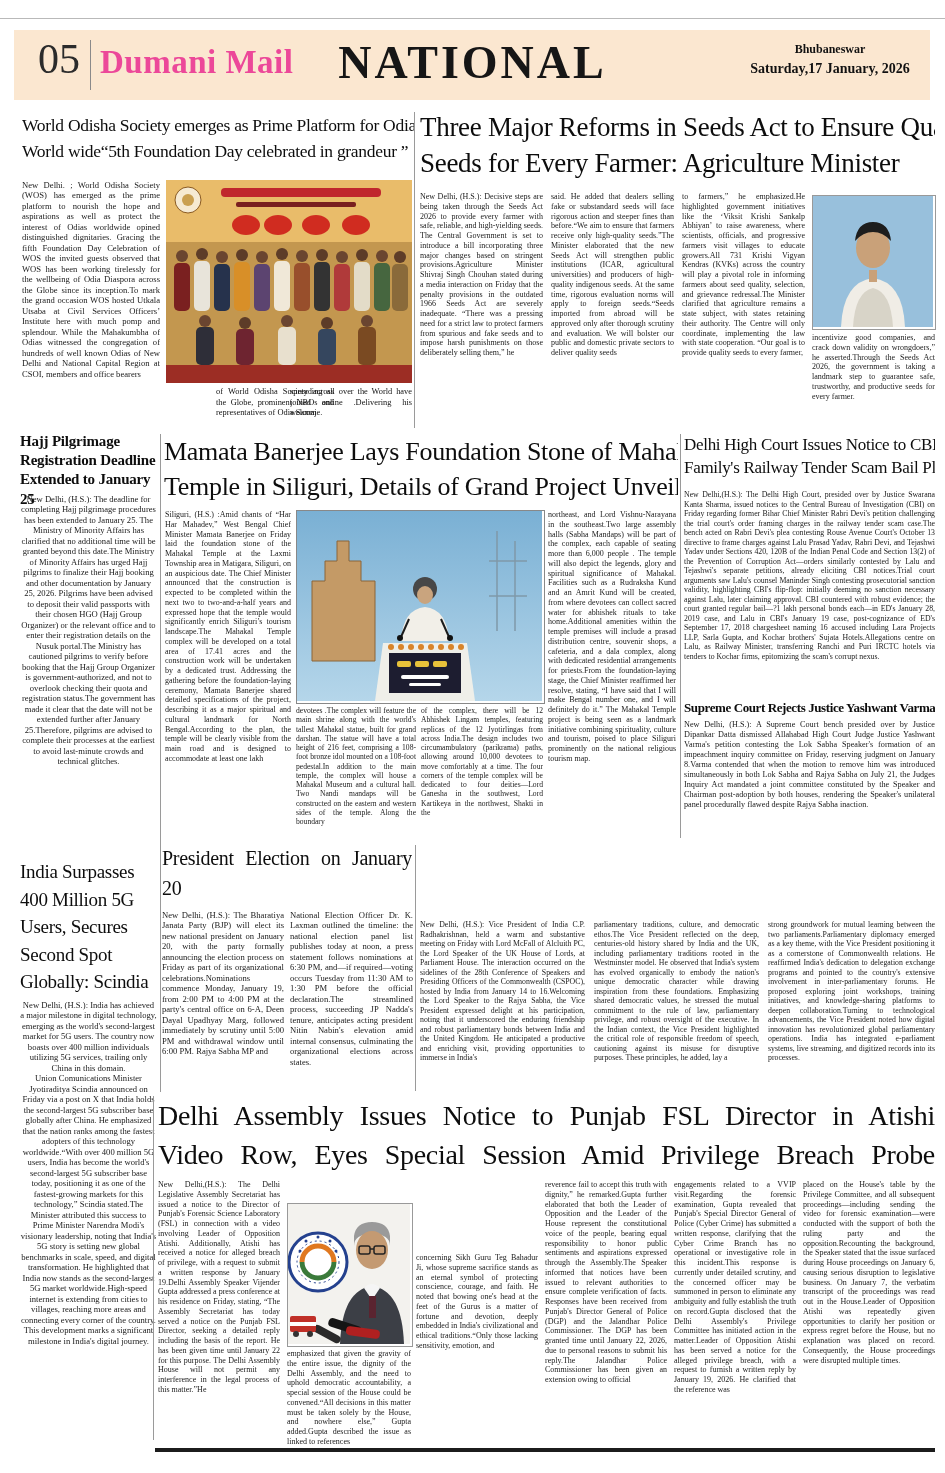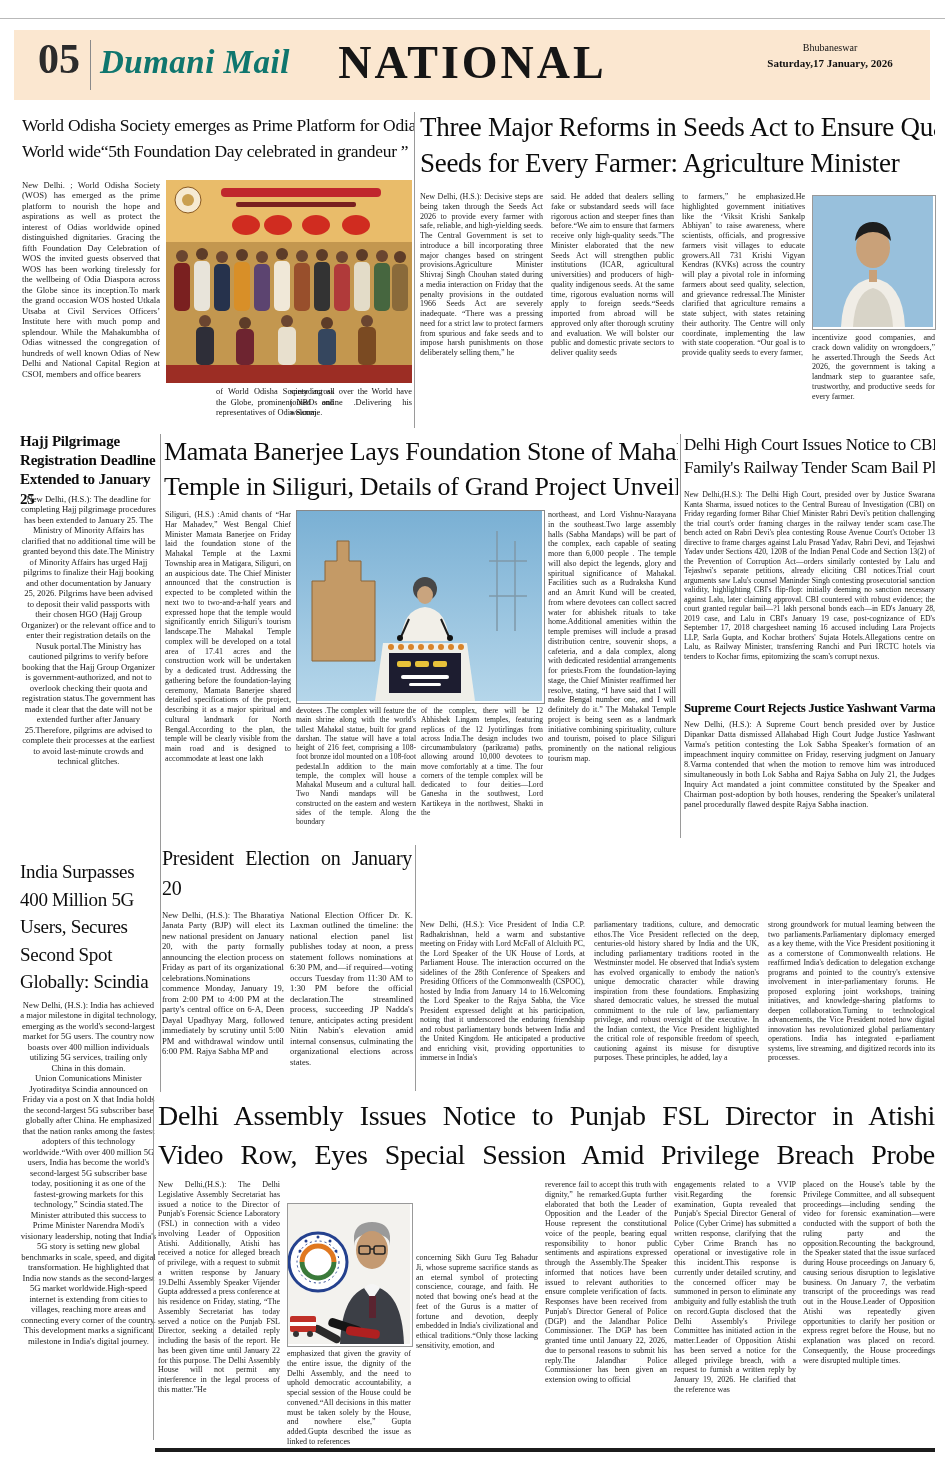--- a/index.html
+++ b/index.html
@@ -1,28 +1,28 @@
 <!DOCTYPE html>
 <html><head>
 <meta charset="utf-8">
 <style>
   html,body{margin:0;padding:0;background:#fff;}
   #page{position:relative;width:945px;height:1473px;background:#fff;overflow:hidden;
         font-family:"Liberation Serif", serif;color:#111;}
   .abs{position:absolute;}
   
   #band{left:14px;top:30px;width:916px;height:70px;background:#fbe7d0;}
-  .pageno{left:38px;top:38px;font-size:42px;color:#2b2b2b;line-height:1;font-weight:bold;}
+  .pageno{left:38px;top:38px;font-size:42px;color:#2b2b2b;line-height:1;}
   .mast-div{left:90px;top:40px;width:1px;height:50px;background:#8a8a8a;}
-  .masthead{left:100px;top:44px;font-size:33px;font-weight:bold;color:#0f766e;letter-spacing:.5px;font-style:italic;}
+  .masthead{left:100px;top:44px;font-size:33px;font-weight:bold;color:#ec4899;letter-spacing:.5px;}
   .section{left:0;top:36px;width:945px;text-align:center;font-size:46px;font-weight:bold;
            letter-spacing:3px;color:#161616;}
   .cityblk{left:740px;top:42px;width:180px;text-align:center;}
-  .city{font-size:10px;font-weight:normal;}
-  .date{font-size:11px;font-weight:bold;margin-top:4px;text-align:center;}
+  .city{font-size:12px;font-weight:bold;}
+  .date{font-size:14px;font-weight:bold;margin-top:4px;text-align:center;}
   .topline{left:0;top:18px;width:945px;height:1px;background:#b9b9b9;}
   
   .hl{font-weight:normal;color:#0d0d0d;letter-spacing:-0.3px;}
   .hl .ln{display:block;white-space:nowrap;overflow:hidden;}
   .stretch .ln{white-space:normal;text-align:justify;text-align-last:justify;}
   .bold{font-weight:bold;}
   
   .body{font-size:8px;line-height:1.22;text-align:justify;overflow:hidden;color:#1a1a1a;}
   .left{text-align:center;}
   .side{font-size:8.6px;}

